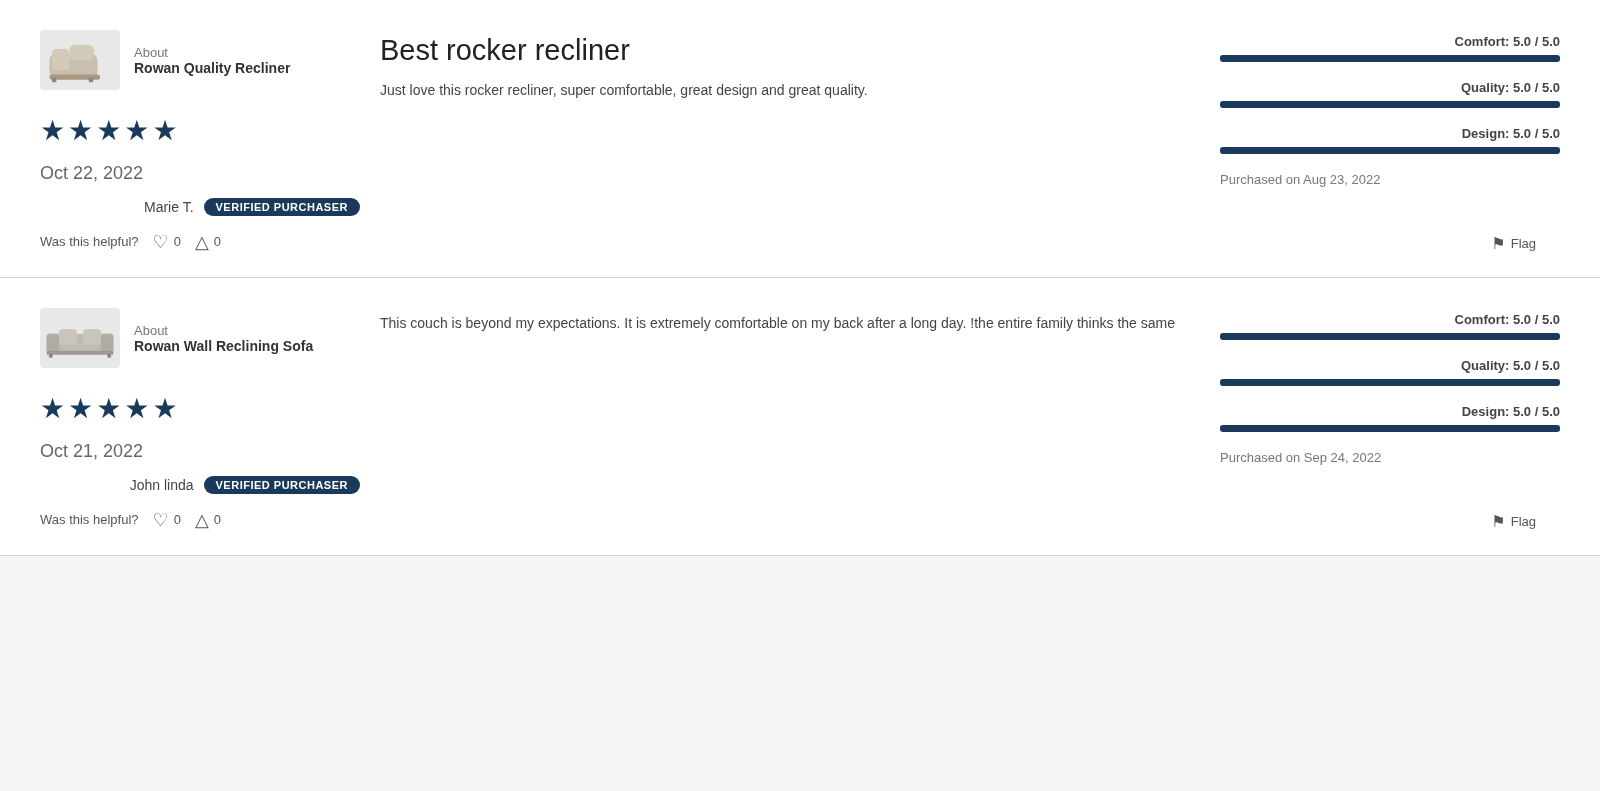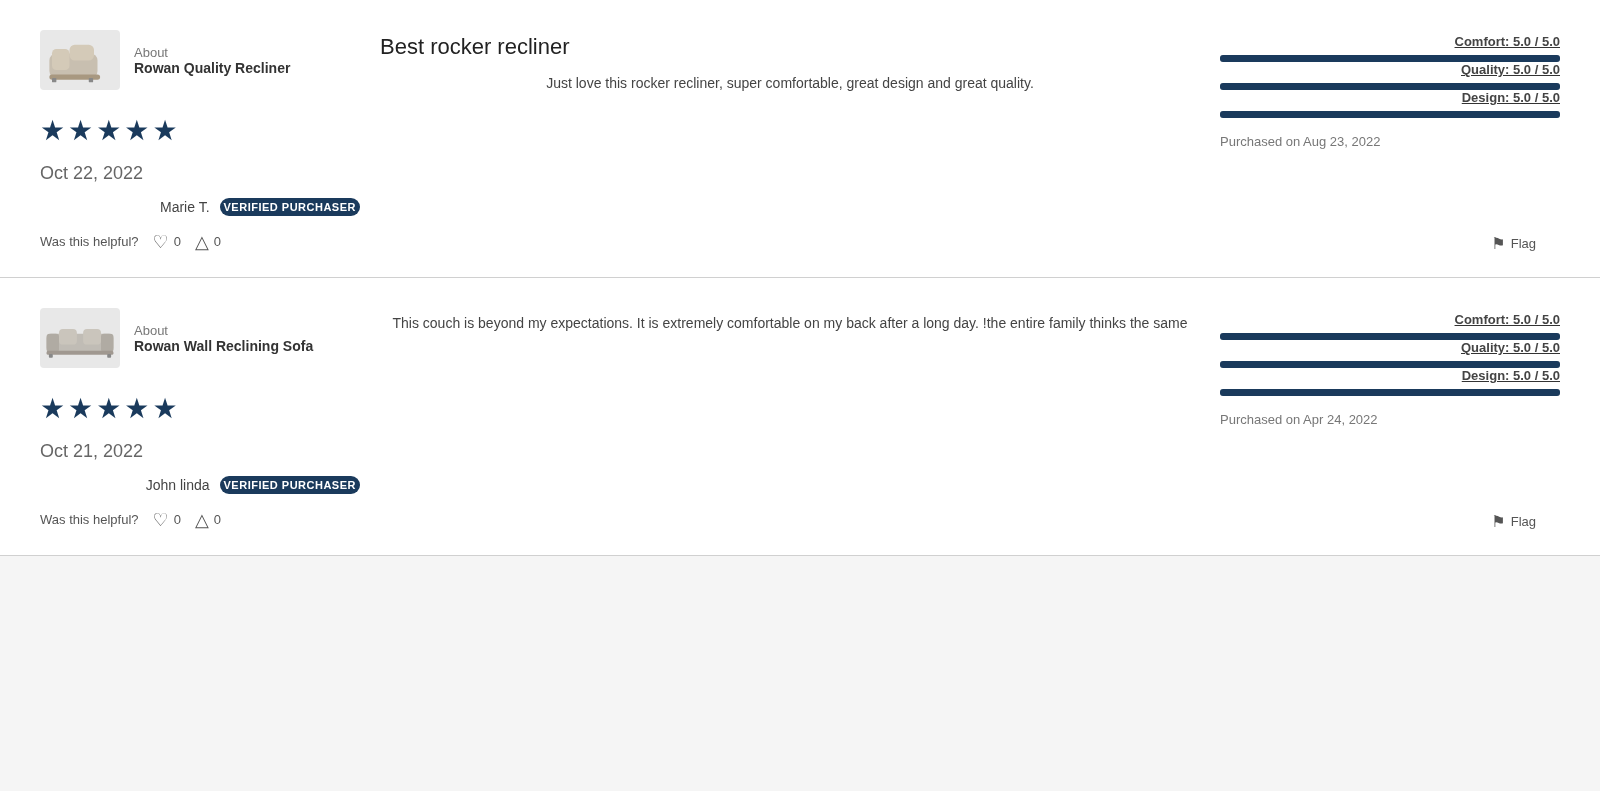--- a/index.html
+++ b/index.html
@@ -66,57 +66,56 @@
       justify-content: flex-end;
     }
     .reviewer-name {
       font-size: 14px;
       color: #444;
     }
     .verified-badge {
       background: #1a3a5c;
       color: #fff;
       border-radius: 20px;
-      padding: 3px 4px;
+      padding: 3px 12px;
       font-size: 11px;
       font-weight: bold;
       letter-spacing: 0.5px;
     }
     .helpful-item {
       display: flex;
       align-items: center;
       gap: 5px;
       cursor: pointer;
     }
     .helpful-icon {
       font-size: 18px;
       color: #555;
     }
     
     .middle-col {
       padding-top: 4px;
     }
     .review-title {
-      font-size: 22px;
+      font-size: 29px;
       font-weight: normal;
       color: #222;
       margin-bottom: 12px;
     }
     .review-body {
       font-size: 14px;
       color: #444;
       line-height: 1.6;
-      text-align: center;
     }
     
     .right-col {
       padding-top: 4px;
     }
     .rating-row {
-      text-decoration: underline;
+      margin-bottom: 18px;
     }
     .rating-label {
       font-size: 13px;
       font-weight: bold;
       color: #444;
       margin-bottom: 6px;
       text-align: right;
     }
     .rating-bar-bg {
       background: #ddd;
@@ -322,21 +321,21 @@
         <div class="rating-bar-fill" style="width:100%"></div>
       </div>
     </div>
 
     <div class="rating-row">
       <div class="rating-label">Design: 5.0 / 5.0</div>
       <div class="rating-bar-bg">
         <div class="rating-bar-fill" style="width:100%"></div>
       </div>
     </div>
-        <div class="purchased-date">Purchased on Apr 24, 2022</div>
+        <div class="purchased-date">Purchased on Sep 24, 2022</div>
       </div>
     </div>
     <div class="review-footer">
       <div class="footer-left">
         <span>Was this helpful?</span>
         <span class="helpful-item">
           <span class="helpful-icon">♡</span>
           <span>0</span>
         </span>
         <span class="helpful-item">

